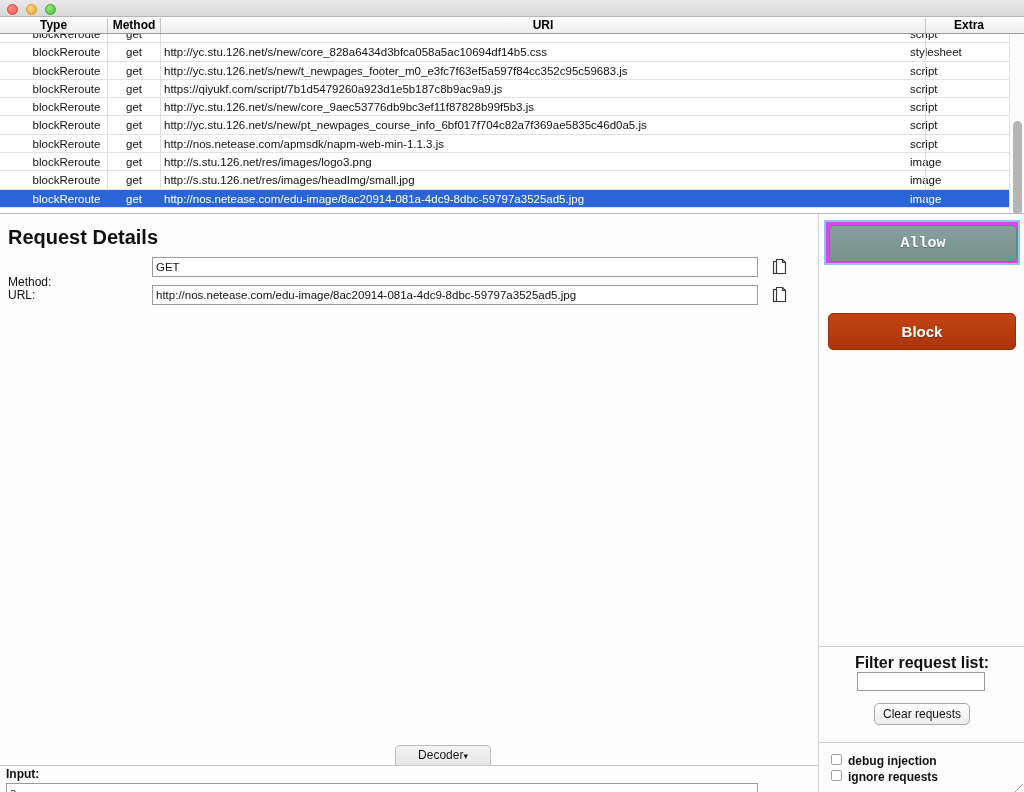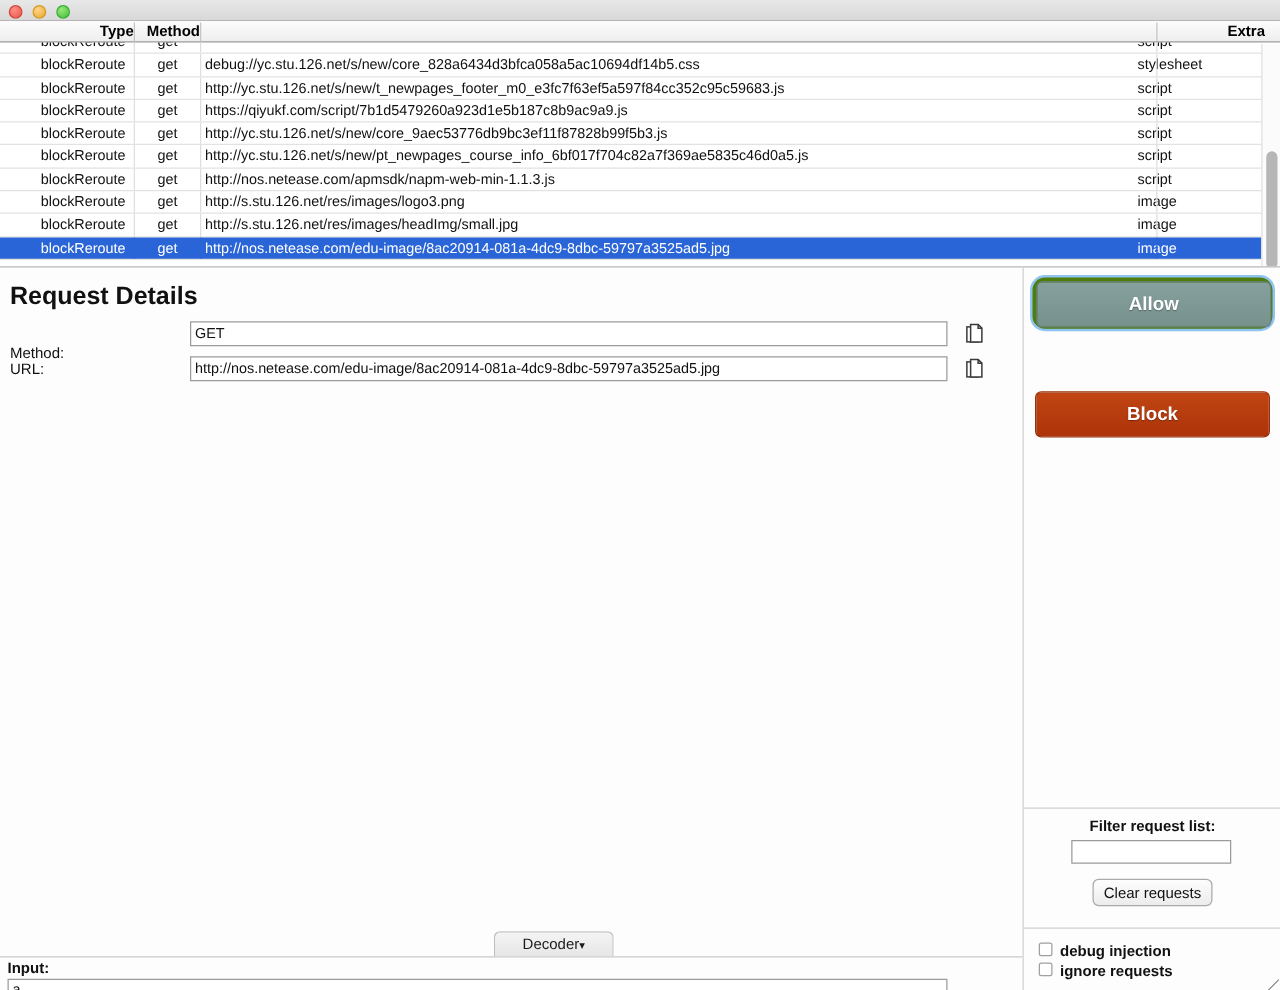--- a/index.html
+++ b/index.html
@@ -36,21 +36,21 @@
     overflow: hidden;
   }
   .thead {
     position: relative; height: 17px;
     background: linear-gradient(to bottom, #fcfcfc 0%, #eeeeee 100%);
     border-bottom: 1px solid #9a9a9a;
   }
   .th {
     position: absolute; top: 0; height: 30px; line-height: 17px;
     font-size: 12px; font-weight: bold; color: #000;
-    text-align: right; overflow: hidden; white-space: nowrap;
+    text-align: center; overflow: hidden; white-space: nowrap;
   }
   .th-sep {
     position: absolute; top: 1px; height: 15px; width: 1px;
     background: #c4c4c4;
   }
   .tbody {
     position: absolute; left: 0; top: 17px; width: 1024px; height: 179px;
     overflow: hidden;
   }
   .trow {
@@ -151,22 +151,23 @@
     position: absolute; left: 6px; width: 752px;
     background: #ffffff; border: 1px solid #9b9b9b;
     font-size: 11.5px; color: #111; padding: 2px 3px;
     overflow: hidden;
   }
   .io-box.in  { top: 569px; height: 74px; }
 
   
   .btn-allow-ring {
     position: absolute; left: 5px; top: 6px; width: 196px; height: 45px;
-    border: 2px solid #8fc4f0; border-radius: 12px;
-    background: #4d7c0f;
+    border: 2px solid #8fc4f0; border-radius: 0;
+    background: #d946ef;
+    font-family: Liberation Mono, monospace;
   }
   .btn-allow {
     position: absolute; left: 3px; top: 3px; width: 188px; height: 37px;
     background: linear-gradient(to bottom, #86a19d 0%, #77918d 100%);
     border: 1px solid #6a837f; border-radius: 5px;
     color: #ffffff; font-size: 15px; font-weight: bold;
     text-align: center; line-height: 36px; cursor: pointer;
     text-shadow: 0 1px 1px rgba(0,0,0,.35);
   }
   .btn-block {
@@ -178,21 +179,21 @@
     text-shadow: 0 1px 1px rgba(0,0,0,.35);
     margin-top: 40px;
   }
   .rp-sep {
     position: absolute; left: 0; width: 206px; height: 1px; background: #cfcfcf;
   }
   .rp-sep.a { top: 432px; }
   .rp-sep.b { top: 528px; }
   .filter-label {
     position: absolute; left: 0; top: 440px; width: 206px;
-    text-align: center; font-size: 12px; font-weight: bold; color: #111;
+    text-align: center; font-size: 16px; font-weight: bold; color: #111;
   }
   .filter-input {
     position: absolute; left: 38px; top: 458px; width: 128px; height: 19px;
     background: #ffffff; border: 1px solid #9b9b9b;
     font-size: 11.5px; color: #111; padding: 0 3px;
   }
   .clear-btn {
     position: absolute; left: 55px; top: 489px; width: 96px; height: 22px;
     background: linear-gradient(to bottom, #fdfdfd 0%, #ececec 100%);
     border: 1px solid #a9a9a9; border-radius: 5px;
@@ -226,38 +227,39 @@
       <span class="tl-dot tl-close"></span>
       <span class="tl-dot tl-min"></span>
       <span class="tl-dot tl-max"></span>
     </div>
   </div>
 
   <div class="table-wrap">
     <div class="thead">
       <div class="th" style="left:0;width:107px;">Type</div>
       <div class="th" style="left:108px;width:52px;">Method</div>
+      <div class="th" style="left:162px;width:762px;">URI</div>
       <div class="th" style="left:926px;width:86px;">Extra</div>
       <div class="th-sep" style="left:107px;"></div>
       <div class="th-sep" style="left:160px;"></div>
       <div class="th-sep" style="left:925px;"></div>
     </div>
     <div class="tbody" id="tbody">
         <div class="trow clipped">
           <div class="cell c-type">blockReroute</div>
           <div class="cell c-method">get</div>
           <div class="cell c-extra">script</div>
           <div class="col-sep" style="left: 107px;"></div>
           <div class="col-sep" style="left: 160px;"></div>
           <div class="col-sep" style="left: 925px;"></div>
         </div>
         <div class="trow">
           <div class="cell c-type">blockReroute</div>
           <div class="cell c-method">get</div>
-          <div class="cell c-uri">debug://yc.stu.126.net/s/new/core_828a6434d3bfca058a5ac10694df14b5.css</div>
+          <div class="cell c-uri">http://yc.stu.126.net/s/new/core_828a6434d3bfca058a5ac10694df14b5.css</div>
           <div class="cell c-extra">stylesheet</div>
           <div class="col-sep" style="left: 107px;"></div>
           <div class="col-sep" style="left: 160px;"></div>
           <div class="col-sep" style="left: 925px;"></div>
         </div>
         <div class="trow">
           <div class="cell c-type">blockReroute</div>
           <div class="cell c-method">get</div>
           <div class="cell c-uri">http://yc.stu.126.net/s/new/t_newpages_footer_m0_e3fc7f63ef5a597f84cc352c95c59683.js</div>
           <div class="cell c-extra">script</div>

